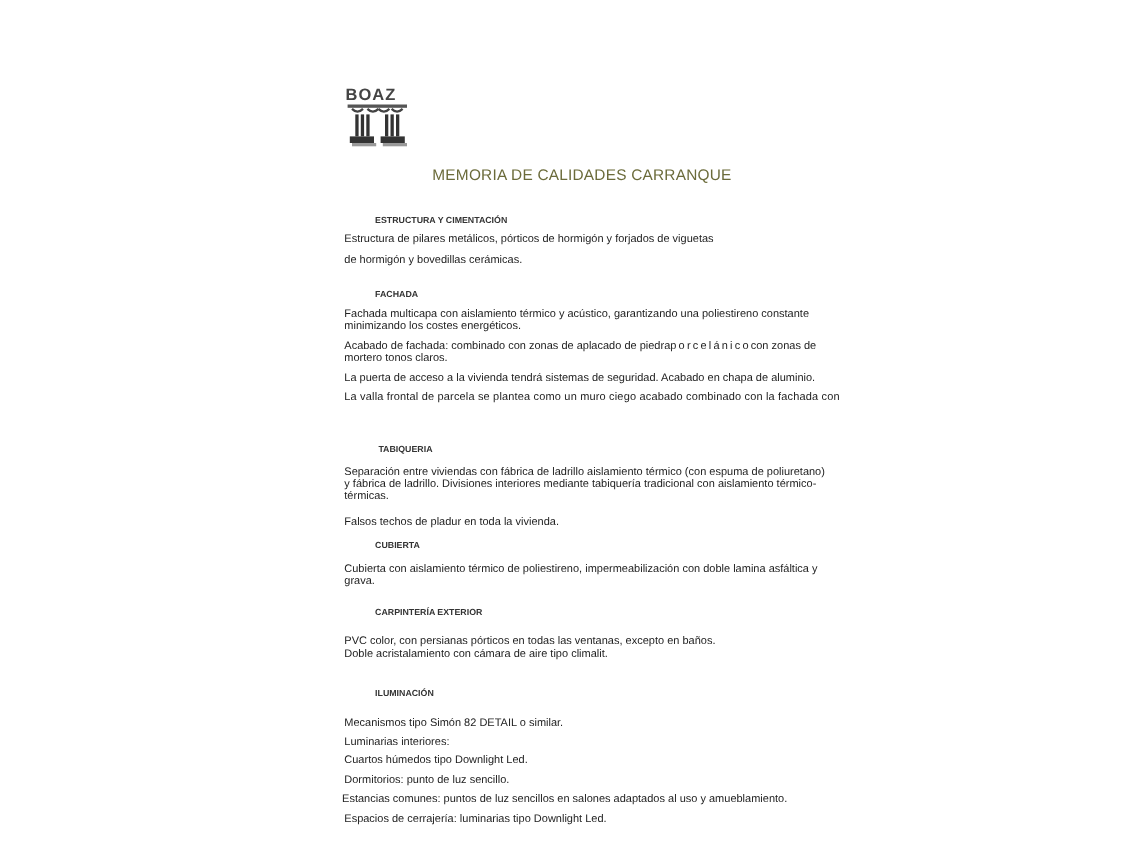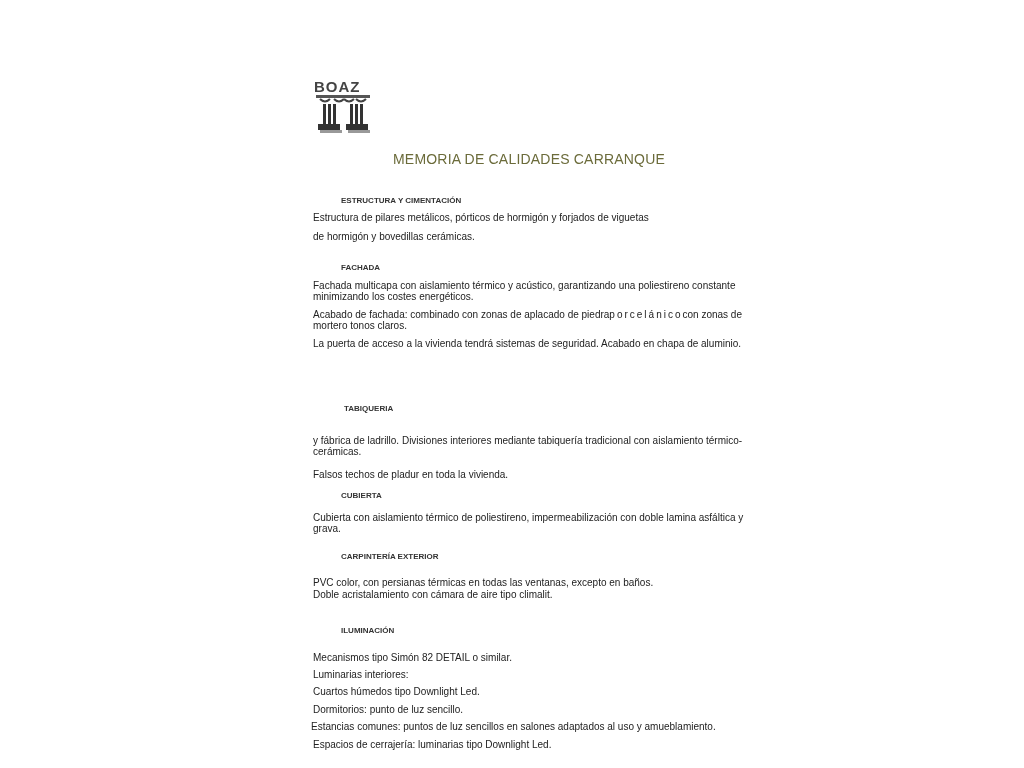--- a/index.html
+++ b/index.html
@@ -47,32 +47,34 @@
   <div class="abs h" style="left:313px;top:263px">FACHADA</div>
   <div class="abs p" style="left:313px;top:280px">Fachada multicapa con aislamiento térmico y acústico, garantizando una poliestireno constante</div>
   <div class="abs p" style="left:313px;top:291px">minimizando los costes energéticos.</div>
   <div class="abs p" style="left:313px;top:309px;width:420px;display:flex;justify-content:space-between">
     <span>Acabado de fachada: combinado con zonas de aplacado de piedra</span>
     <span class="spaced">porcelánico</span>
     <span>con zonas de</span>
   </div>
   <div class="abs p" style="left:313px;top:320px">mortero tonos claros.</div>
   <div class="abs p" style="left:313px;top:338px">La puerta de acceso a la vivienda tendrá sistemas de seguridad. Acabado en chapa de aluminio.</div>
+  <div class="abs p" style="left:313px;top:356px;letter-spacing:0.15px">La valla frontal de parcela se plantea como un muro ciego acabado combinado con la fachada con</div>
 
   <div class="abs h" style="left:316px;top:404px">TABIQUERIA</div>
+  <div class="abs p" style="left:313px;top:424px">Separación entre viviendas con fábrica de ladrillo aislamiento térmico (con espuma de poliuretano)</div>
   <div class="abs p" style="left:313px;top:435px">y fábrica de ladrillo. Divisiones interiores mediante tabiquería tradicional con aislamiento térmico-</div>
-  <div class="abs p" style="left:313px;top:446px">cerámicas.</div>
+  <div class="abs p" style="left:313px;top:446px">térmicas.</div>
   <div class="abs p" style="left:313px;top:469px">Falsos techos de pladur en toda la vivienda.</div>
 
   <div class="abs h" style="left:313px;top:491px">CUBIERTA</div>
   <div class="abs p" style="left:313px;top:512px">Cubierta con aislamiento térmico de poliestireno, impermeabilización con doble lamina asfáltica y</div>
   <div class="abs p" style="left:313px;top:523px">grava.</div>
 
   <div class="abs h" style="left:313px;top:552px">CARPINTERÍA EXTERIOR</div>
-  <div class="abs pl" style="left:313px;top:577px">PVC color, con persianas térmicas en todas las ventanas, excepto en baños.</div>
+  <div class="abs pl" style="left:313px;top:577px">PVC color, con persianas pórticos en todas las ventanas, excepto en baños.</div>
   <div class="abs pl" style="left:313px;top:589px">Doble acristalamiento con cámara de aire tipo climalit.</div>
 
   <div class="abs h" style="left:313px;top:626px">ILUMINACIÓN</div>
   <div class="abs p" style="left:313px;top:652px">Mecanismos tipo Simón 82 DETAIL o similar.</div>
   <div class="abs p" style="left:313px;top:669px">Luminarias interiores:</div>
   <div class="abs p" style="left:313px;top:686px">Cuartos húmedos tipo Downlight Led.</div>
   <div class="abs p" style="left:313px;top:704px">Dormitorios: punto de luz sencillo.</div>
   <div class="abs p" style="left:311px;top:721px">Estancias comunes: puntos de luz sencillos en salones adaptados al uso y amueblamiento.</div>
   <div class="abs p" style="left:313px;top:739px">Espacios de cerrajería: luminarias tipo Downlight Led.</div>
 

